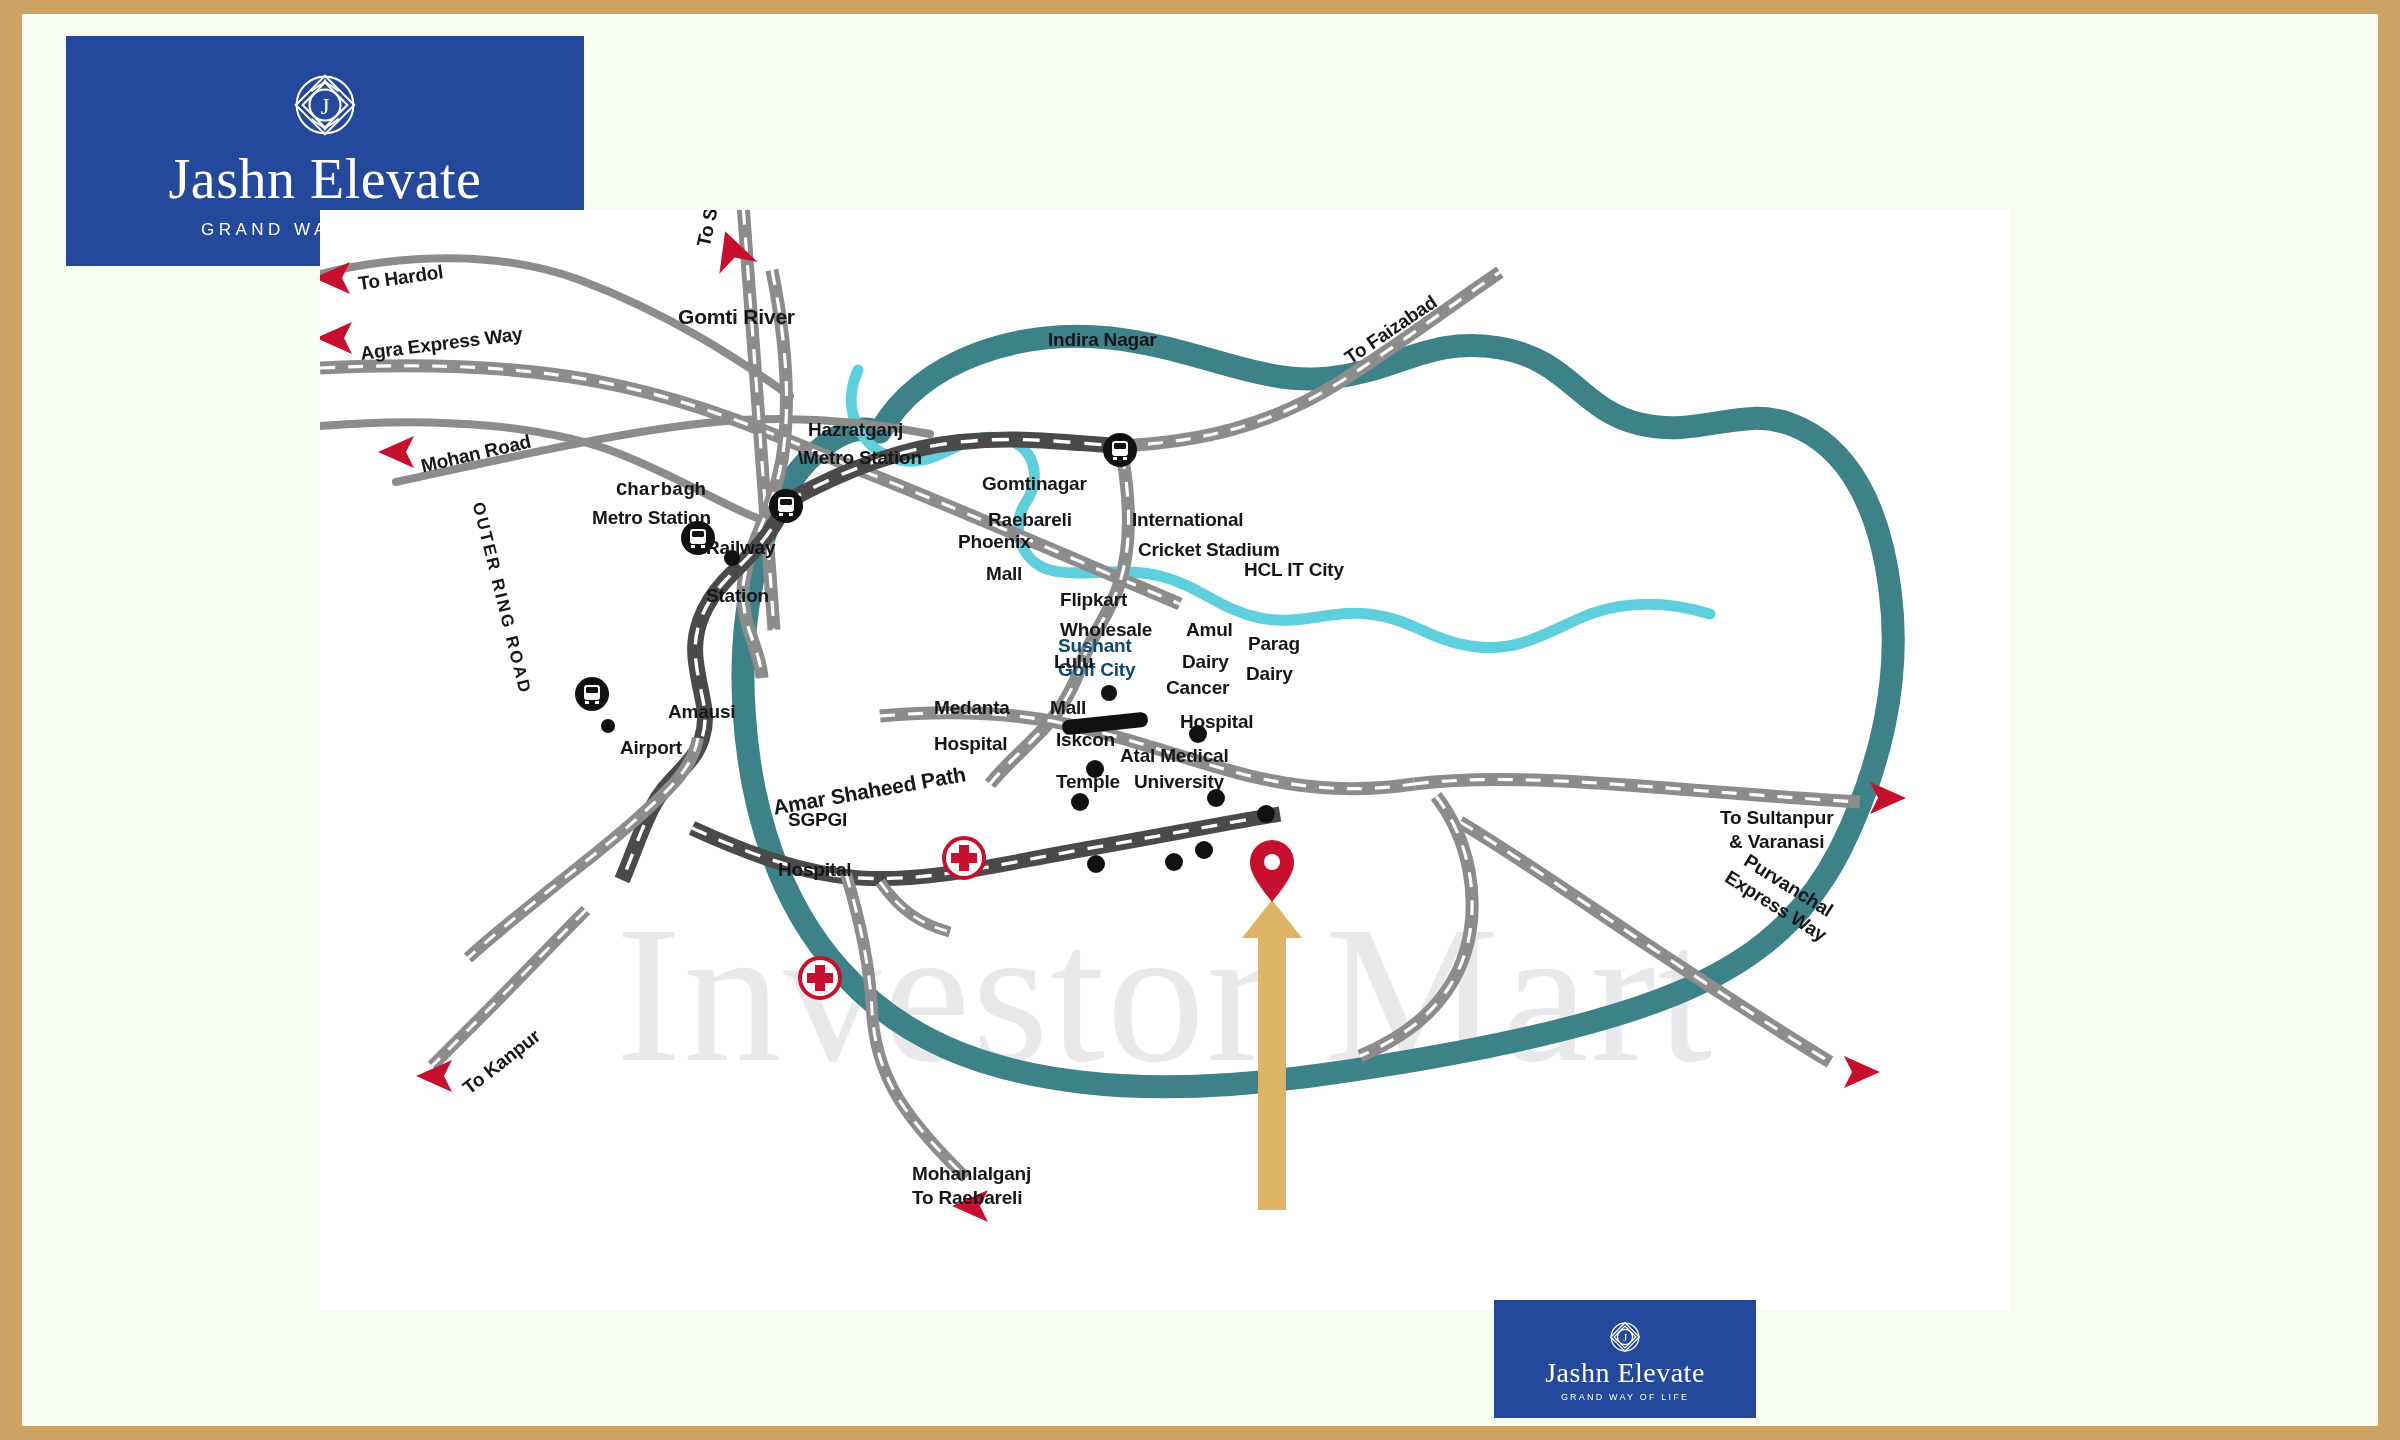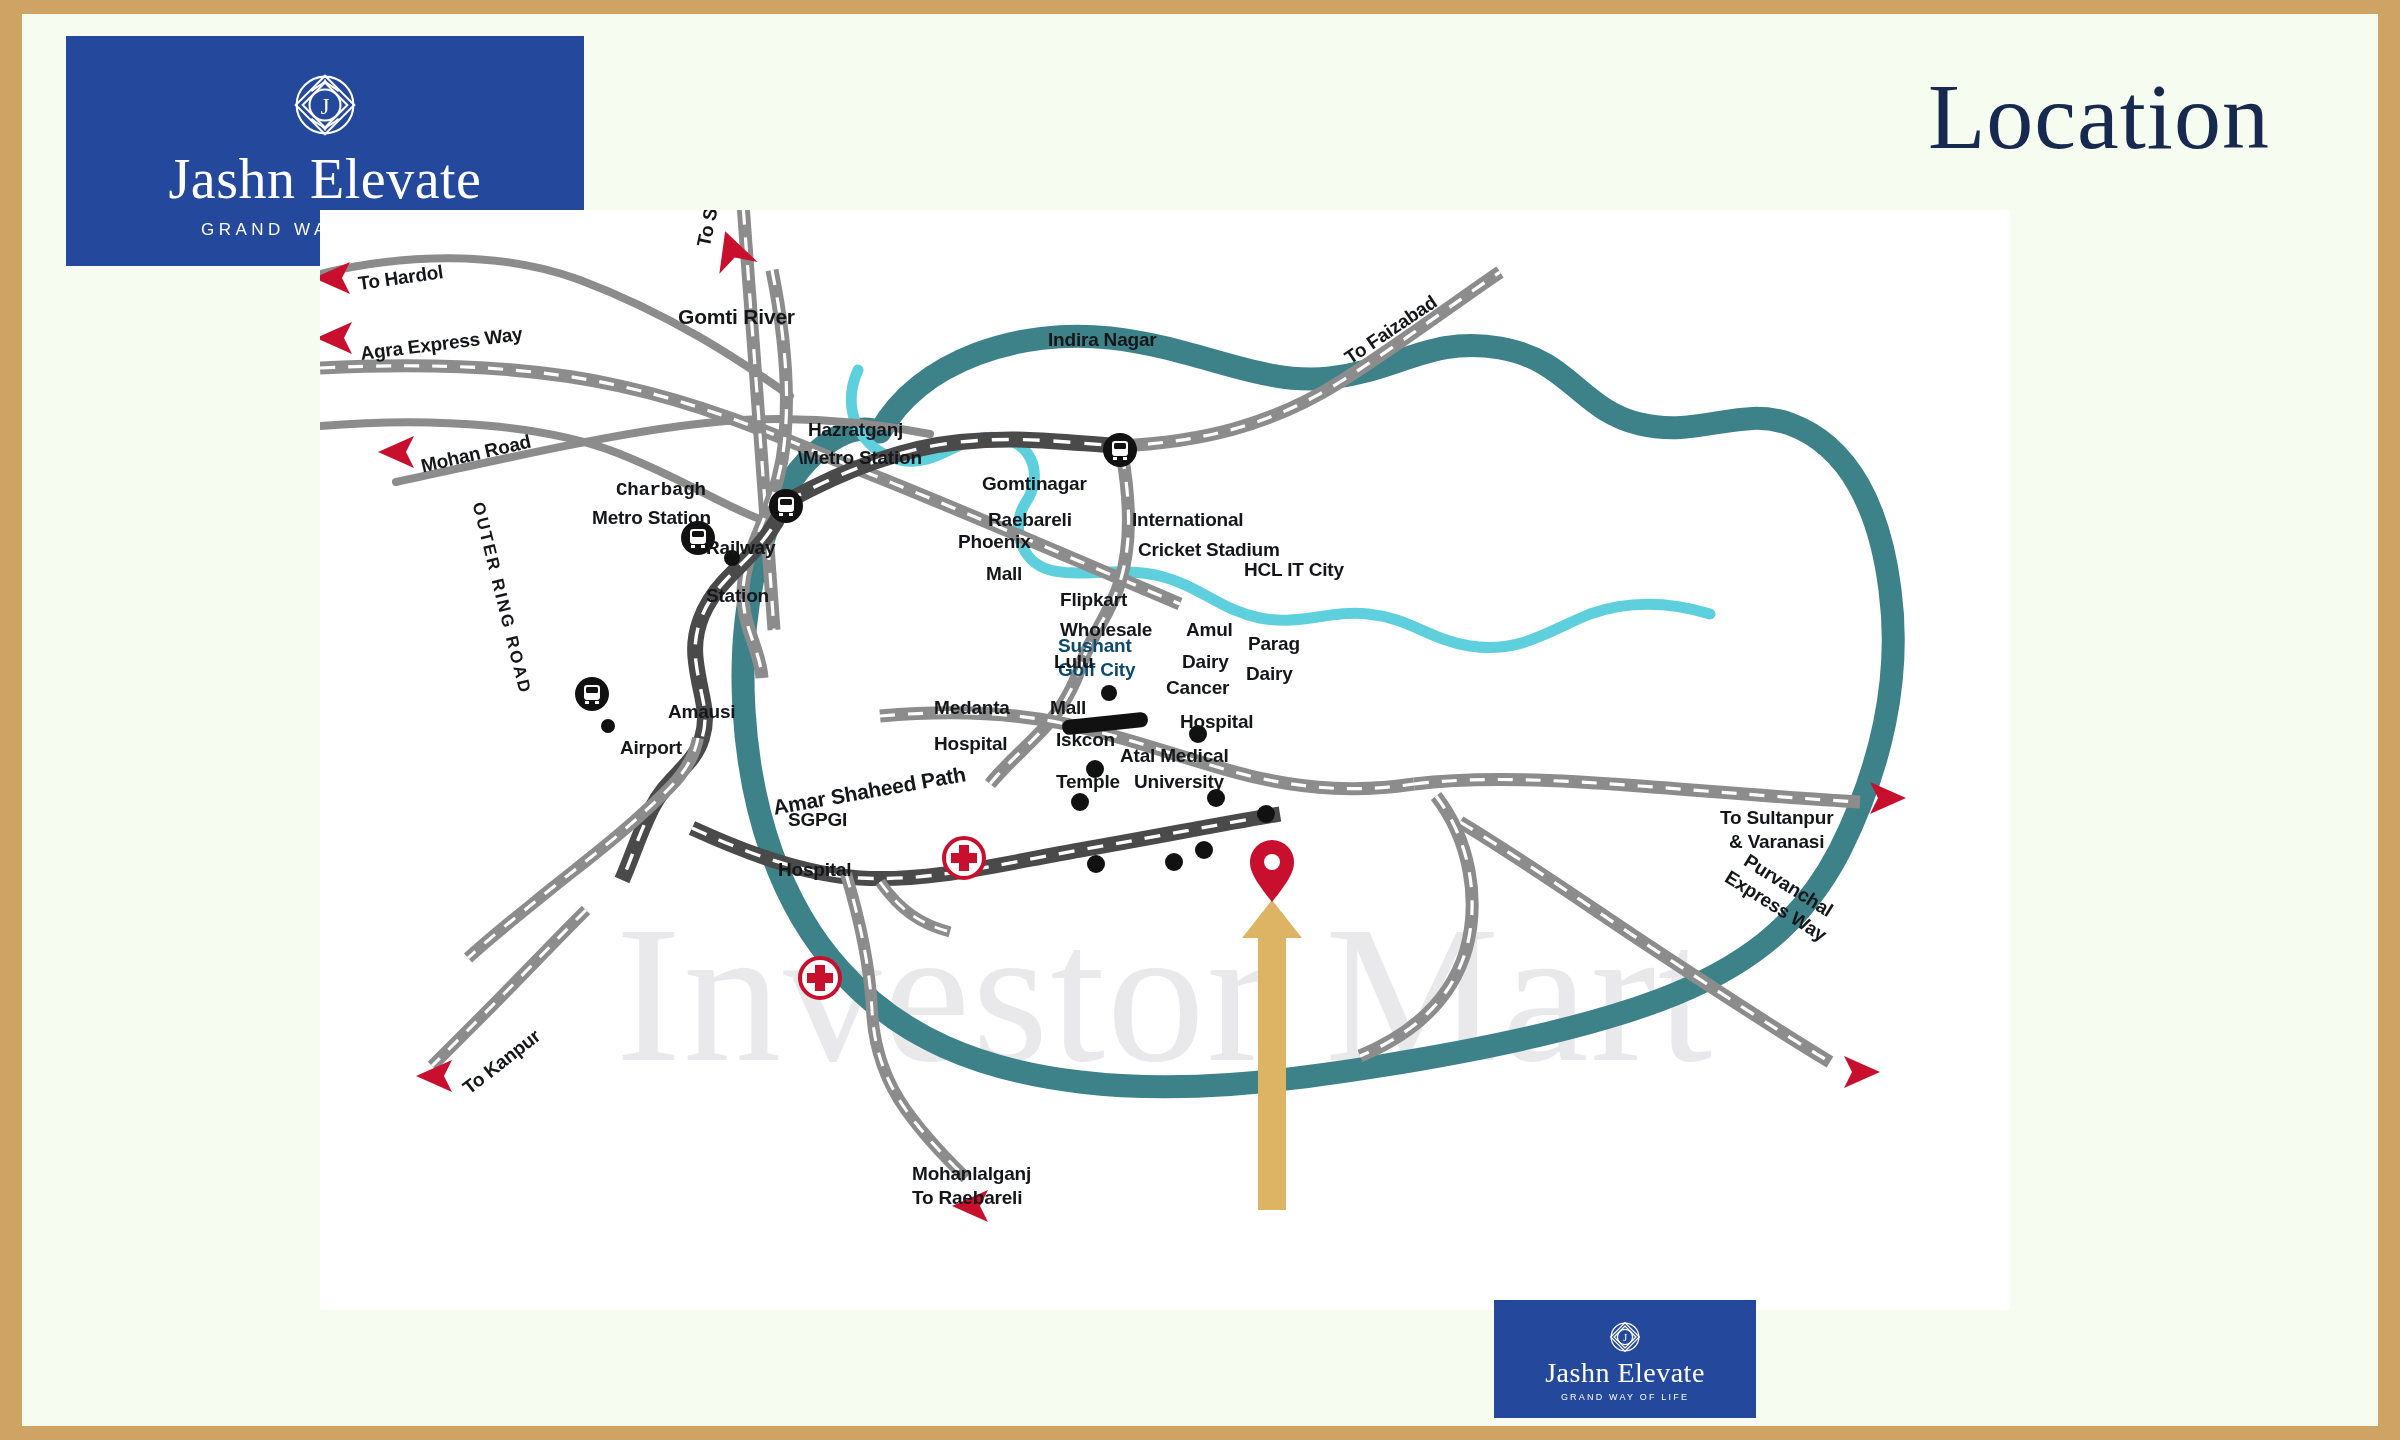--- a/index.html
+++ b/index.html
@@ -117,21 +117,20 @@
           <circle cx="50" cy="50" r="18"></circle>
           <path d="M34 34 C40 28 48 26 50 22 C52 26 60 28 66 34"></path>
           <path d="M34 66 C40 72 48 74 50 78 C52 74 60 72 66 66"></path>
         </g>
         <text x="50" y="60" text-anchor="middle" fill="#ffffff" font-family="Liberation Serif, serif" font-size="26">J</text>
       </svg>
       <div class="logo-word">Jashn Elevate</div>
       <div class="logo-tag">GRAND WAY OF LIFE</div>
     </div>
 
-    <div id="page-title">Location</div>
 
     <div id="map-canvas">
 
       <div id="watermark">Investor Mart</div>
 
       <svg id="map-svg" width="1690" height="1100" viewBox="0 0 1690 1100">
         <defs>
           <marker id="dummy"></marker>
         </defs>
 

